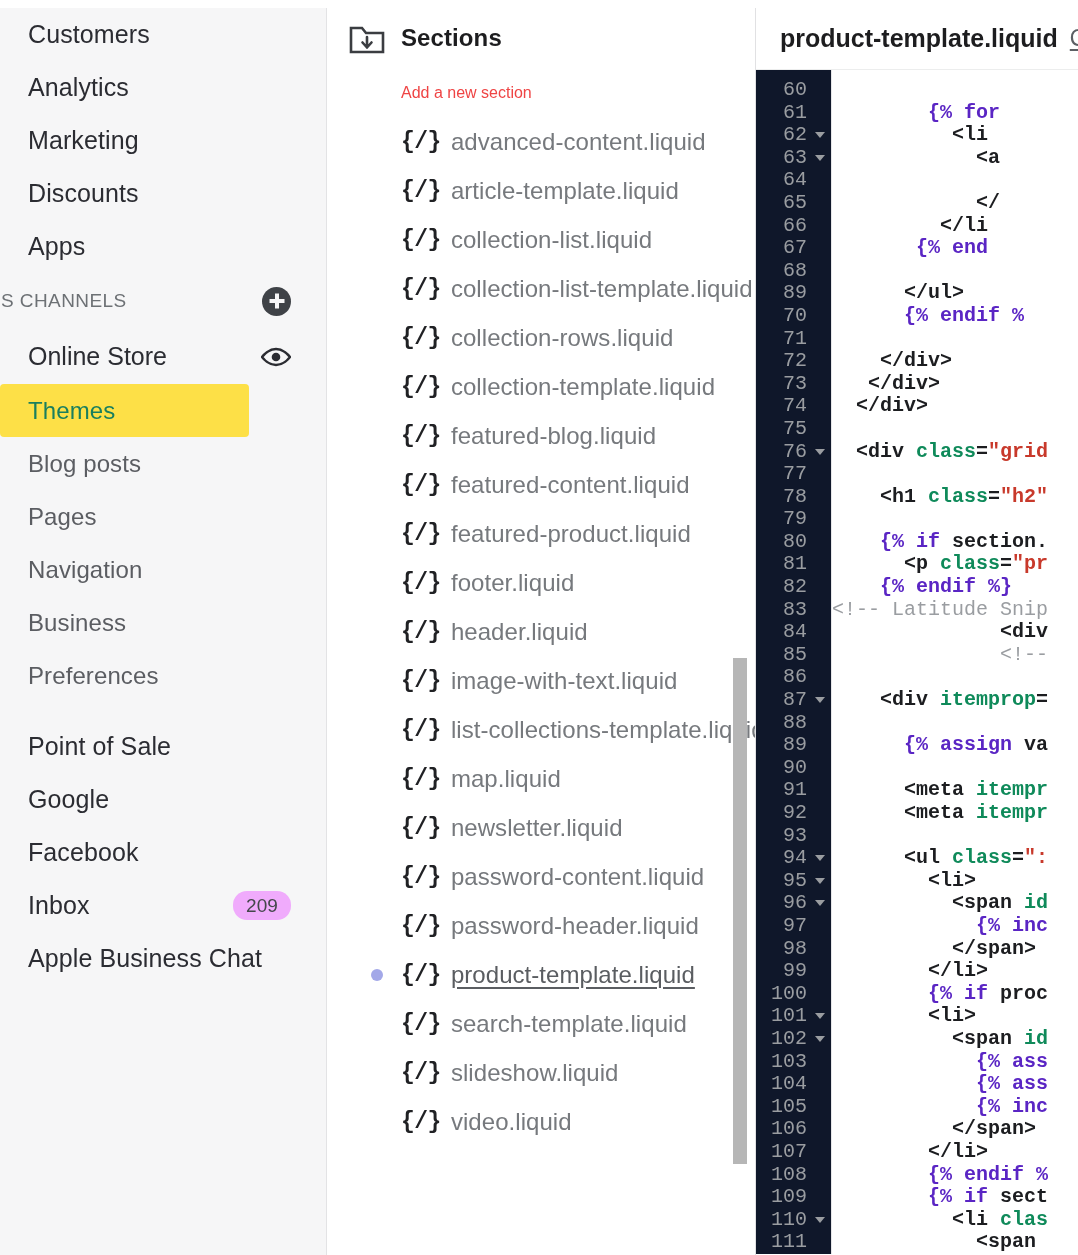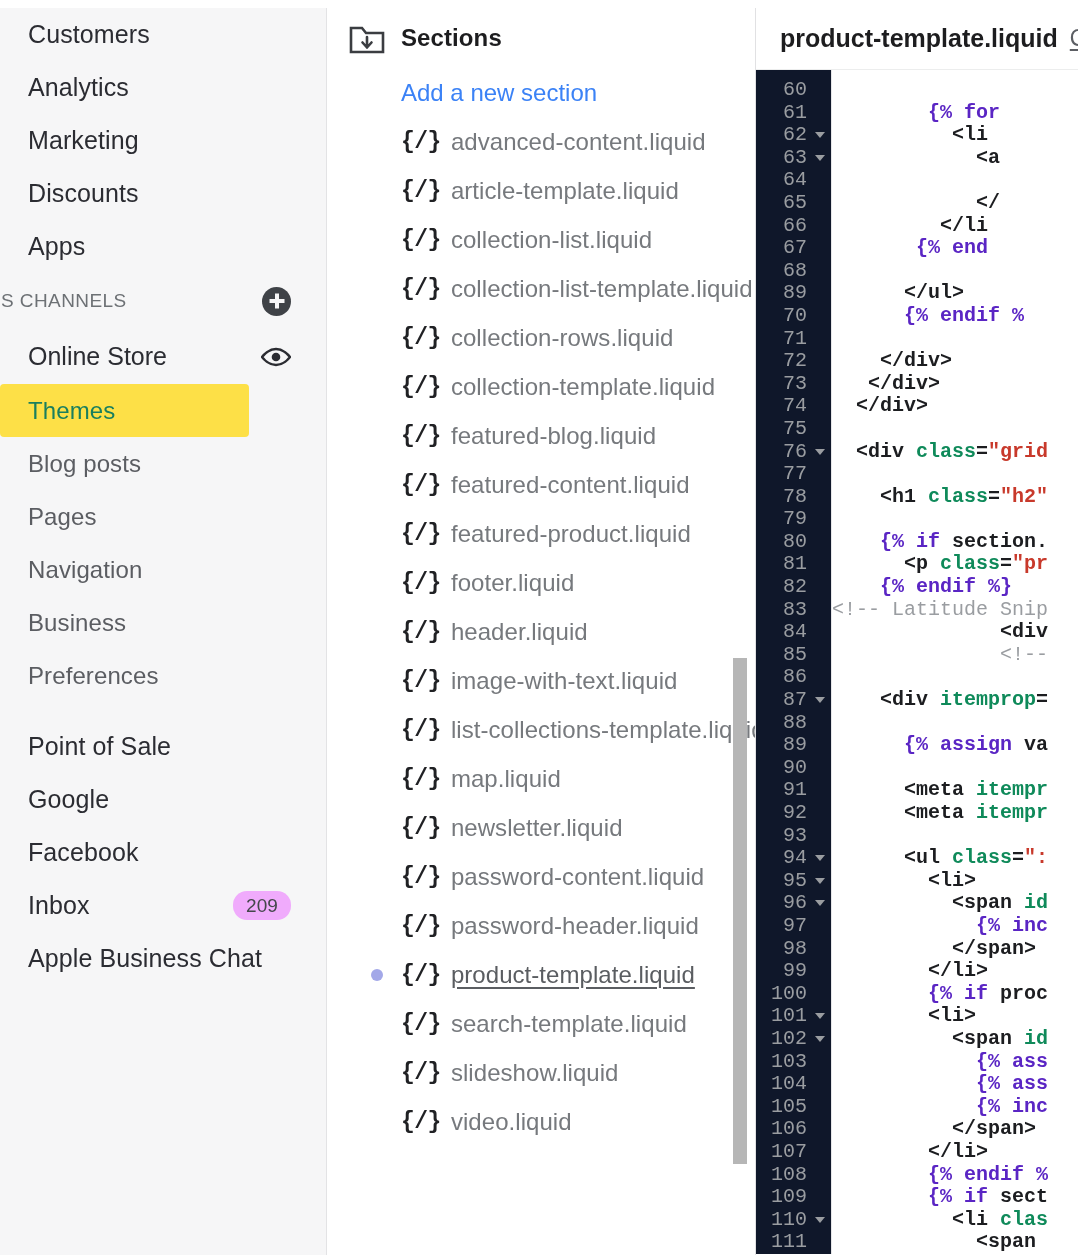--- a/index.html
+++ b/index.html
@@ -142,22 +142,22 @@
     letter-spacing: 0.1px;
   }
   .folder-icon {
     width: 36px; height: 32px;
     flex: 0 0 36px;
     position: relative;
   }
   .folder-icon svg { display: block; }
 
   .addlink {
-    font-size: 24px;
-    color: #3b82f6;
+    font-size: 16px;
+    color: #ef4444;
     padding-left: 52px;
     height: 49px;
     display: flex;
     align-items: center;
   }
   .file-row {
     height: 49px;
     display: flex;
     align-items: center;
     padding-left: 52px;

